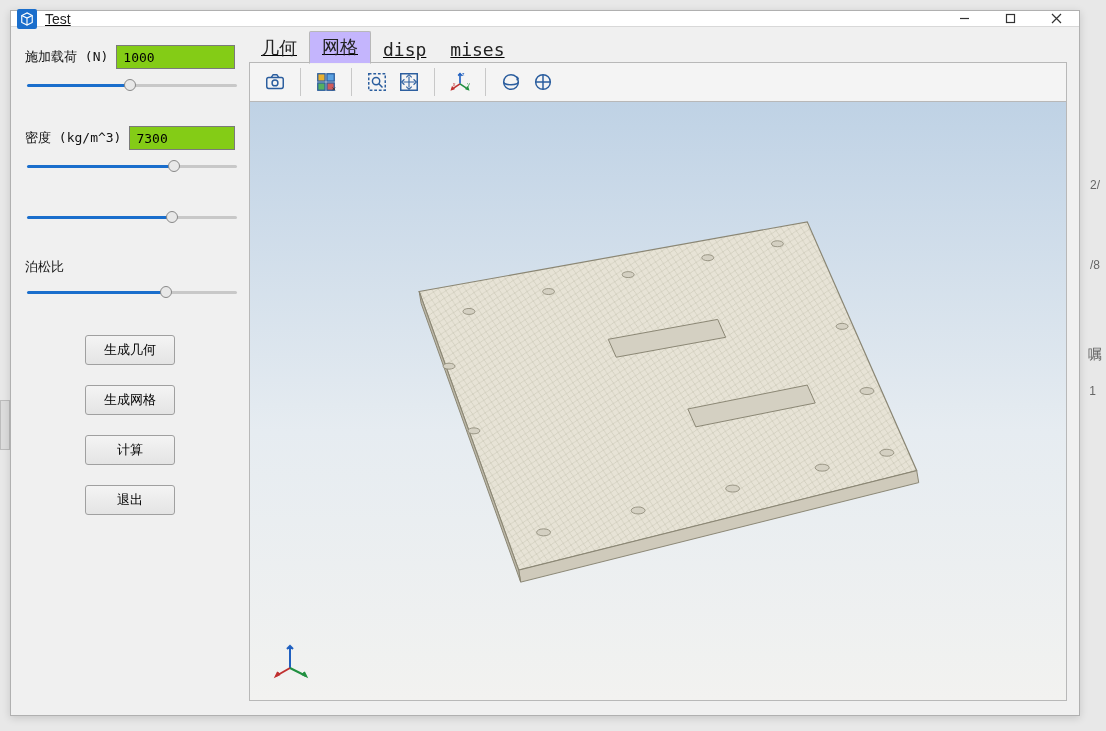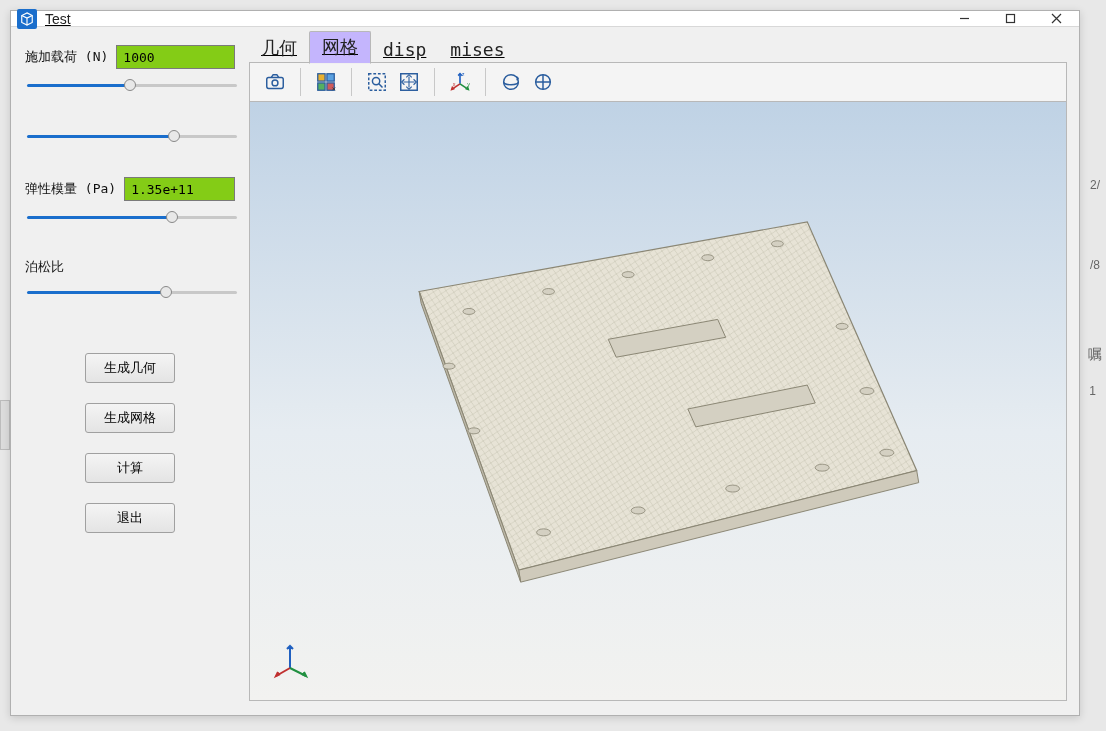--- a/index.html
+++ b/index.html
@@ -120,21 +120,21 @@
     width: 12px; height: 12px;
     background: #e8e8e8;
     border: 1px solid #888;
     border-radius: 50%;
   }
   .btn-col {
     display: flex;
     flex-direction: column;
     align-items: center;
     gap: 20px;
-    margin-top: 26px;
+    margin-top: 8px;
   }
   .action-btn {
     width: 90px; height: 30px;
     background: linear-gradient(#f4f4f4,#e4e4e4);
     border: 1px solid #a0a0a0;
     border-radius: 3px;
     cursor: pointer;
     font-family: "Microsoft YaHei","SimSun";
     font-size: 13px;
   }
@@ -260,28 +260,28 @@
     <div class="sidebar">
 
       <div class="param-row">
         <span class="param-label">施加载荷 (N)</span>
         <input class="param-input" value="1000" style="">
       </div>
       <div class="slider-wrap">
         <input type="range" class="slider" min="0" max="100" style="--pct: 49%;" value="49">
       </div>
 
+      <div class="param-row">
+        <span class="param-label">密度 (kg/m^3)</span>
+        <input class="param-input" value="7300" style="">
+      </div>
       <div class="slider-wrap">
         <input type="range" class="slider" min="0" max="100" style="--pct: 71%;" value="71">
       </div>
 
-      <div class="param-row">
-        <span class="param-label">弹性模量 (Pa)</span>
-        <input class="param-input" value="1.35e+11" style="">
-      </div>
       <div class="slider-wrap">
         <input type="range" class="slider" min="0" max="100" style="--pct: 70%;" value="70">
       </div>
 
       <div class="param-row">
         <span class="param-label">泊松比</span>
       </div>
       <div class="slider-wrap">
         <input type="range" class="slider" min="0" max="100" style="--pct: 67%;" value="67">
       </div>

